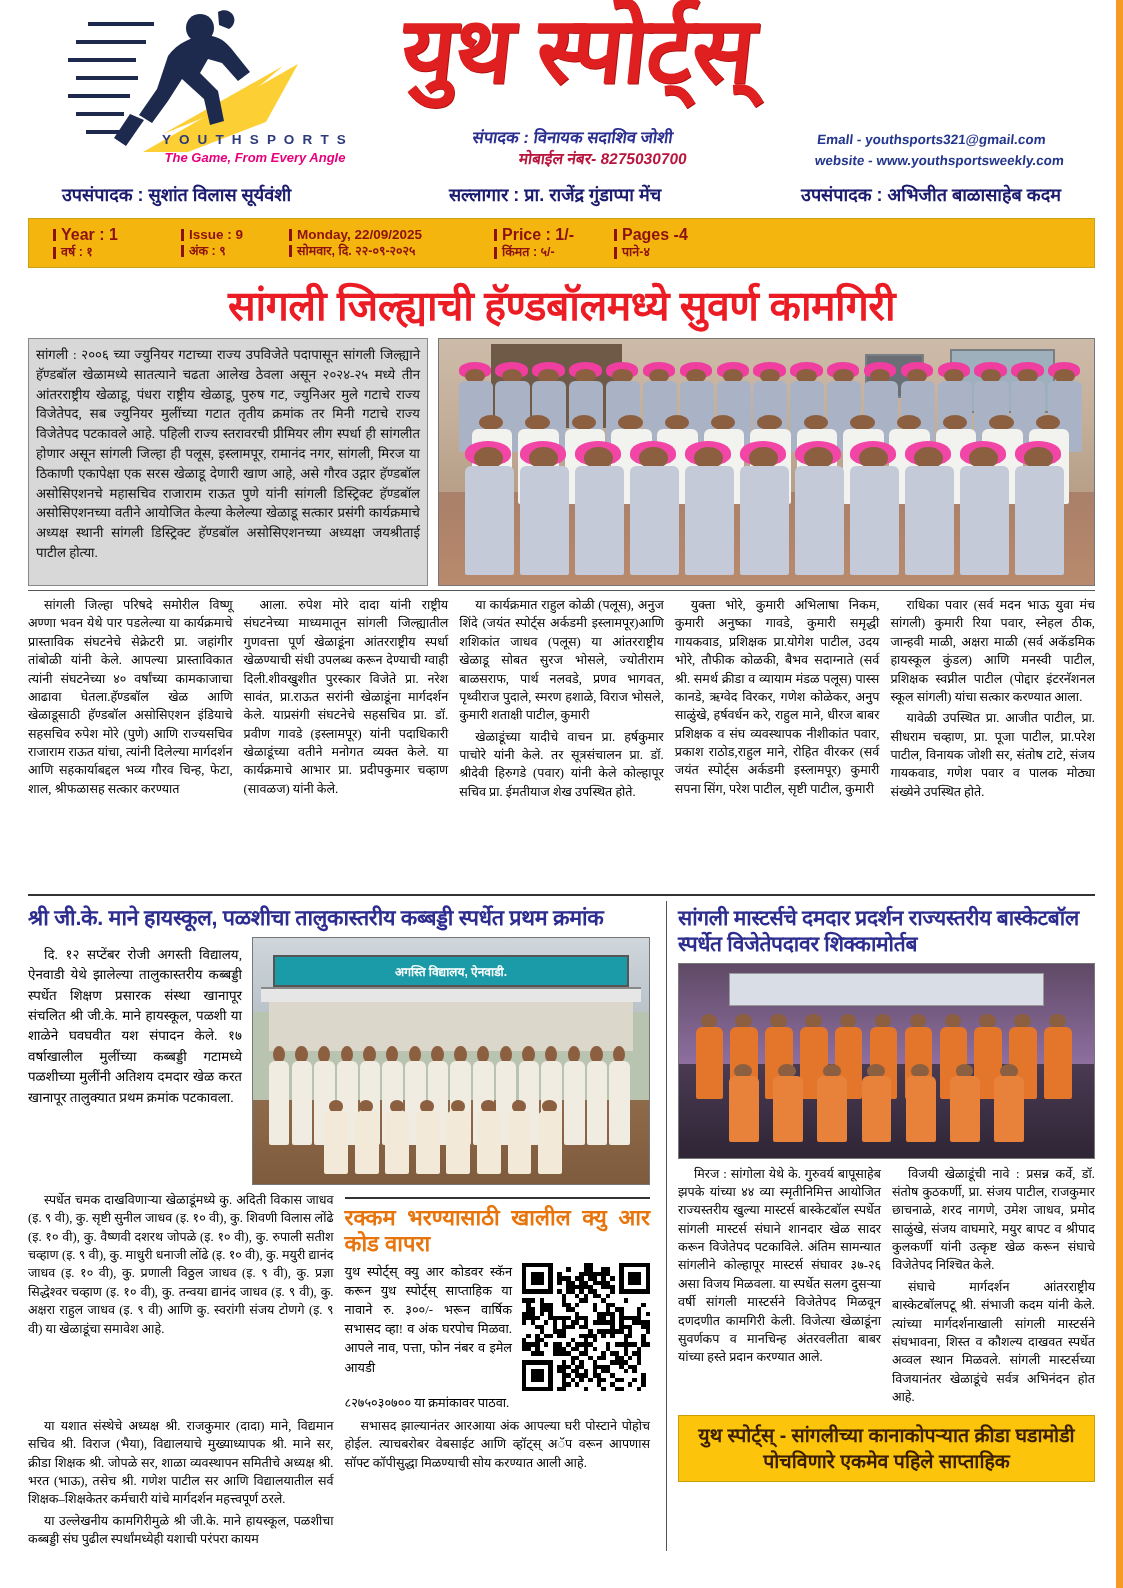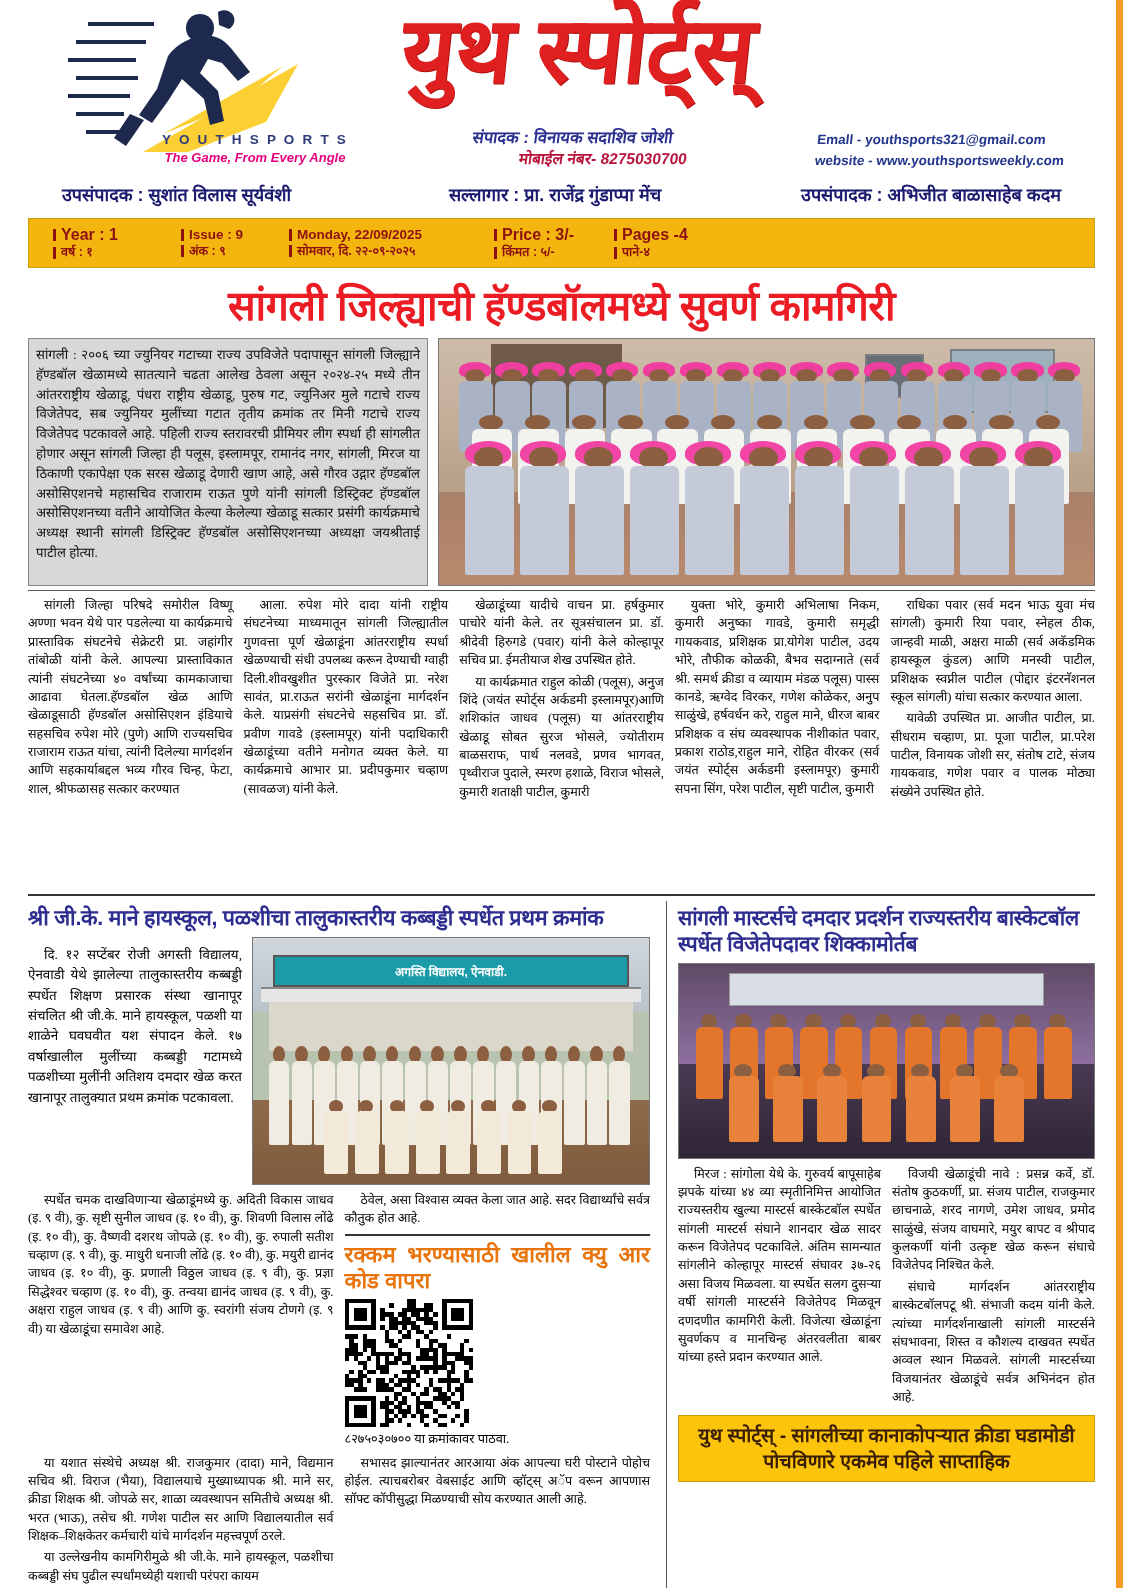--- a/index.html
+++ b/index.html
@@ -227,21 +227,21 @@
           <span>Monday, 22/09/2025</span>
         </div>
       <div class="mr">
           <span class="bar"></span>
           <span>सोमवार, दि. २२-०९-२०२५</span>
         </div>
     </div>
     <div class="infocell f5 big">
       <div class="en">
           <span class="bar"></span>
-          <span>Price : 3/-</span>
+          <span>Price : 1/-</span>
         </div>
       <div class="mr">
           <span class="bar"></span>
           <span>किंमत : ५/-</span>
         </div>
     </div>
     <div class="infocell f6 big">
       <div class="en">
           <span class="bar"></span>
           <span>Pages -4</span>
@@ -379,22 +379,22 @@
   </div>
 
   <div class="body4">
     <div class="col">
       <p>सांगली जिल्हा परिषदे समोरील विष्णू अण्णा भवन येथे पार पडलेल्या या कार्यक्रमाचे प्रास्ताविक संघटनेचे सेक्रेटरी प्रा. जहांगीर तांबोळी यांनी केले. आपल्या प्रास्ताविकात त्यांनी संघटनेच्या ४० वर्षांच्या कामकाजाचा आढावा घेतला.हॅण्डबॉल खेळ आणि खेळाडूसाठी हॅण्डबॉल असोसिएशन इंडियाचे सहसचिव रुपेश मोरे (पुणे) आणि राज्यसचिव राजाराम राऊत यांचा, त्यांनी दिलेल्या मार्गदर्शन आणि सहकार्याबद्दल भव्य गौरव चिन्ह, फेटा, शाल, श्रीफळासह सत्कार करण्यात</p>
     </div>
     <div class="col">
       <p>आला. रुपेश मोरे दादा यांनी राष्ट्रीय संघटनेच्या माध्यमातून सांगली जिल्ह्यातील गुणवत्ता पूर्ण खेळाडूंना आंतरराष्ट्रीय स्पर्धा खेळण्याची संधी उपलब्ध करून देण्याची ग्वाही दिली.शीवखुशीत पुरस्कार विजेते प्रा. नरेश सावंत, प्रा.राऊत सरांनी खेळाडूंना मार्गदर्शन केले. याप्रसंगी संघटनेचे सहसचिव प्रा. डॉ. प्रवीण गावडे (इस्लामपूर) यांनी पदाधिकारी खेळाडूंच्या वतीने मनोगत व्यक्त केले. या कार्यक्रमाचे आभार प्रा. प्रदीपकुमार चव्हाण (सावळज) यांनी केले.</p>
     </div>
     <div class="col">
+      <p>या कार्यक्रमात राहुल कोळी (पलूस), अनुज शिंदे (जयंत स्पोर्ट्स अर्कडमी इस्लामपूर)आणि शशिकांत जाधव (पलूस) या आंतरराष्ट्रीय खेळाडू सोबत सुरज भोसले, ज्योतीराम बाळसराफ, पार्थ नलवडे, प्रणव भागवत, पृथ्वीराज पुदाले, स्मरण हशाळे, विराज भोसले, कुमारी शताक्षी पाटील, कुमारी</p>
       <p>खेळाडूंच्या यादीचे वाचन प्रा. हर्षकुमार पाचोरे यांनी केले. तर सूत्रसंचालन प्रा. डॉ. श्रीदेवी हिरुगडे (पवार) यांनी केले कोल्हापूर सचिव प्रा. ईमतीयाज शेख उपस्थित होते.</p>
-      <p>या कार्यक्रमात राहुल कोळी (पलूस), अनुज शिंदे (जयंत स्पोर्ट्स अर्कडमी इस्लामपूर)आणि शशिकांत जाधव (पलूस) या आंतरराष्ट्रीय खेळाडू सोबत सुरज भोसले, ज्योतीराम बाळसराफ, पार्थ नलवडे, प्रणव भागवत, पृथ्वीराज पुदाले, स्मरण हशाळे, विराज भोसले, कुमारी शताक्षी पाटील, कुमारी</p>
     </div>
     <div class="col">
       <p>युक्ता भोरे, कुमारी अभिलाषा निकम, कुमारी अनुष्का गावडे, कुमारी समृद्धी गायकवाड, प्रशिक्षक प्रा.योगेश पाटील, उदय भोरे, तौफीक कोळकी, बैभव सदाग्नाते (सर्व श्री. समर्थ क्रीडा व व्यायाम मंडळ पलूस) पास्स कानडे, ऋग्वेद विरकर, गणेश कोळेकर, अनुप साळुंखे, हर्षवर्धन करे, राहुल माने, धीरज बाबर प्रशिक्षक व संघ व्यवस्थापक नीशीकांत पवार, प्रकाश राठोड,राहुल माने, रोहित वीरकर (सर्व जयंत स्पोर्ट्स अर्कडमी इस्लामपूर) कुमारी सपना सिंग, परेश पाटील, सृष्टी पाटील, कुमारी</p>
     </div>
     <div class="col">
       <p>राधिका पवार (सर्व मदन भाऊ युवा मंच सांगली) कुमारी रिया पवार, स्नेहल ठीक, जान्हवी माळी, अक्षरा माळी (सर्व अकॅडमिक हायस्कूल कुंडल) आणि मनस्वी पाटील, प्रशिक्षक स्वप्नील पाटील (पोद्दार इंटरनॅशनल स्कूल सांगली) यांचा सत्कार करण्यात आला.</p>
       <p>यावेळी उपस्थित प्रा. आजीत पाटील, प्रा. सीधराम चव्हाण, प्रा. पूजा पाटील, प्रा.परेश पाटील, विनायक जोशी सर, संतोष टाटे, संजय गायकवाड, गणेश पवार व पालक मोठ्या संख्येने उपस्थित होते.</p>
     </div>
   </div>
 
@@ -466,24 +466,24 @@
               <div class="person" style="left: 72%; top: 70.5%; width: 6%; height: 25.5%; background: rgb(243, 233, 217);"></div>
             </div>
         </div>
       </div>
 
       <div class="kab-cols">
         <div class="col">
           <p>स्पर्धेत चमक दाखविणाऱ्या खेळाडूंमध्ये कु. अदिती विकास जाधव (इ. ९ वी), कु. सृष्टी सुनील जाधव (इ. १० वी), कु. शिवणी विलास लोंढे (इ. १० वी), कु. वैष्णवी दशरथ जोपळे (इ. १० वी), कु. रुपाली सतीश चव्हाण (इ. ९ वी), कु. माधुरी धनाजी लोंढे (इ. १० वी), कु. मयुरी द्यानंद जाधव (इ. १० वी), कु. प्रणाली विठ्ठल जाधव (इ. ९ वी), कु. प्रज्ञा सिद्धेश्वर चव्हाण (इ. १० वी), कु. तन्वया द्यानंद जाधव (इ. ९ वी), कु. अक्षरा राहुल जाधव (इ. ९ वी) आणि कु. स्वरांगी संजय टोणगे (इ. ९ वी) या खेळाडूंचा समावेश आहे.</p>
         </div>
         <div class="col">
-          <p>ठेवेल, असा विश्वास व्यक्त केला जात आहे. सदर विद्यार्थ्यांचे सर्वत्र कौतुक होत आहे.</p>
           <div class="qr-box">
             <div class="qr-head">रक्कम भरण्यासाठी खालील क्यु आर कोड वापरा</div>
             <div class="qr-row">
+              <div class="qr-text">युथ स्पोर्ट्स् क्यु आर कोडवर स्कॅन करून युथ स्पोर्ट्स् साप्ताहिक या नावाने रु. ३००/- भरून वार्षिक सभासद व्हा! व अंक घरपोच मिळवा. आपले नाव, पत्ता, फोन नंबर व इमेल आयडी</div>
               <div class="qr-img">
                 <svg width="128" height="128" viewBox="0 0 29 29" shape-rendering="crispEdges">
                   <rect width="29" height="29" fill="#fff"></rect>
                   <g fill="#000" id="qrcells">
                       <path d="M0,0h1v1h-1zM1,0h1v1h-1zM2,0h1v1h-1zM3,0h1v1h-1zM4,0h1v1h-1zM5,0h1v1h-1zM6,0h1v1h-1zM14,0h1v1h-1zM15,0h1v1h-1zM22,0h1v1h-1zM23,0h1v1h-1zM24,0h1v1h-1zM25,0h1v1h-1zM26,0h1v1h-1zM27,0h1v1h-1zM28,0h1v1h-1zM0,1h1v1h-1zM6,1h1v1h-1zM10,1h1v1h-1zM14,1h1v1h-1zM15,1h1v1h-1zM18,1h1v1h-1zM19,1h1v1h-1zM22,1h1v1h-1zM28,1h1v1h-1zM0,2h1v1h-1zM2,2h1v1h-1zM3,2h1v1h-1zM4,2h1v1h-1zM6,2h1v1h-1zM8,2h1v1h-1zM13,2h1v1h-1zM14,2h1v1h-1zM15,2h1v1h-1zM16,2h1v1h-1zM17,2h1v1h-1zM18,2h1v1h-1zM19,2h1v1h-1zM22,2h1v1h-1zM24,2h1v1h-1zM25,2h1v1h-1zM26,2h1v1h-1zM28,2h1v1h-1zM0,3h1v1h-1zM2,3h1v1h-1zM3,3h1v1h-1zM4,3h1v1h-1zM6,3h1v1h-1zM8,3h1v1h-1zM9,3h1v1h-1zM10,3h1v1h-1zM12,3h1v1h-1zM13,3h1v1h-1zM15,3h1v1h-1zM16,3h1v1h-1zM18,3h1v1h-1zM20,3h1v1h-1zM22,3h1v1h-1zM24,3h1v1h-1zM25,3h1v1h-1zM26,3h1v1h-1zM28,3h1v1h-1zM0,4h1v1h-1zM2,4h1v1h-1zM3,4h1v1h-1zM4,4h1v1h-1zM6,4h1v1h-1zM8,4h1v1h-1zM10,4h1v1h-1zM11,4h1v1h-1zM13,4h1v1h-1zM14,4h1v1h-1zM16,4h1v1h-1zM17,4h1v1h-1zM18,4h1v1h-1zM19,4h1v1h-1zM22,4h1v1h-1zM24,4h1v1h-1zM25,4h1v1h-1zM26,4h1v1h-1zM28,4h1v1h-1zM0,5h1v1h-1zM6,5h1v1h-1zM10,5h1v1h-1zM11,5h1v1h-1zM12,5h1v1h-1zM13,5h1v1h-1zM14,5h1v1h-1zM15,5h1v1h-1zM18,5h1v1h-1zM19,5h1v1h-1zM20,5h1v1h-1zM22,5h1v1h-1zM28,5h1v1h-1zM0,6h1v1h-1zM1,6h1v1h-1zM2,6h1v1h-1zM3,6h1v1h-1zM4,6h1v1h-1zM5,6h1v1h-1zM6,6h1v1h-1zM8,6h1v1h-1zM10,6h1v1h-1zM11,6h1v1h-1zM13,6h1v1h-1zM15,6h1v1h-1zM16,6h1v1h-1zM20,6h1v1h-1zM22,6h1v1h-1zM23,6h1v1h-1zM24,6h1v1h-1zM25,6h1v1h-1zM26,6h1v1h-1zM27,6h1v1h-1zM28,6h1v1h-1zM9,7h1v1h-1zM12,7h1v1h-1zM14,7h1v1h-1zM16,7h1v1h-1zM17,7h1v1h-1zM19,7h1v1h-1zM0,8h1v1h-1zM1,8h1v1h-1zM2,8h1v1h-1zM4,8h1v1h-1zM9,8h1v1h-1zM13,8h1v1h-1zM14,8h1v1h-1zM18,8h1v1h-1zM23,8h1v1h-1zM1,9h1v1h-1zM4,9h1v1h-1zM5,9h1v1h-1zM6,9h1v1h-1zM9,9h1v1h-1zM10,9h1v1h-1zM12,9h1v1h-1zM16,9h1v1h-1zM19,9h1v1h-1zM20,9h1v1h-1zM27,9h1v1h-1zM1,10h1v1h-1zM2,10h1v1h-1zM4,10h1v1h-1zM5,10h1v1h-1zM6,10h1v1h-1zM10,10h1v1h-1zM11,10h1v1h-1zM16,10h1v1h-1zM19,10h1v1h-1zM21,10h1v1h-1zM22,10h1v1h-1zM26,10h1v1h-1zM0,11h1v1h-1zM1,11h1v1h-1zM2,11h1v1h-1zM4,11h1v1h-1zM6,11h1v1h-1zM12,11h1v1h-1zM17,11h1v1h-1zM18,11h1v1h-1zM19,11h1v1h-1zM20,11h1v1h-1zM22,11h1v1h-1zM26,11h1v1h-1zM28,11h1v1h-1zM0,12h1v1h-1zM1,12h1v1h-1zM2,12h1v1h-1zM3,12h1v1h-1zM6,12h1v1h-1zM7,12h1v1h-1zM8,12h1v1h-1zM9,12h1v1h-1zM10,12h1v1h-1zM12,12h1v1h-1zM13,12h1v1h-1zM14,12h1v1h-1zM17,12h1v1h-1zM18,12h1v1h-1zM20,12h1v1h-1zM22,12h1v1h-1zM23,12h1v1h-1zM24,12h1v1h-1zM25,12h1v1h-1zM26,12h1v1h-1zM0,13h1v1h-1zM2,13h1v1h-1zM5,13h1v1h-1zM7,13h1v1h-1zM9,13h1v1h-1zM11,13h1v1h-1zM12,13h1v1h-1zM14,13h1v1h-1zM16,13h1v1h-1zM17,13h1v1h-1zM18,13h1v1h-1zM19,13h1v1h-1zM20,13h1v1h-1zM22,13h1v1h-1zM25,13h1v1h-1zM26,13h1v1h-1zM27,13h1v1h-1zM28,13h1v1h-1zM3,14h1v1h-1zM4,14h1v1h-1zM7,14h1v1h-1zM9,14h1v1h-1zM10,14h1v1h-1zM11,14h1v1h-1zM13,14h1v1h-1zM14,14h1v1h-1zM20,14h1v1h-1zM22,14h1v1h-1zM23,14h1v1h-1zM24,14h1v1h-1zM27,14h1v1h-1zM28,14h1v1h-1zM4,15h1v1h-1zM7,15h1v1h-1zM8,15h1v1h-1zM9,15h1v1h-1zM15,15h1v1h-1zM17,15h1v1h-1zM18,15h1v1h-1zM19,15h1v1h-1zM20,15h1v1h-1zM21,15h1v1h-1zM22,15h1v1h-1zM24,15h1v1h-1zM28,15h1v1h-1zM1,16h1v1h-1zM3,16h1v1h-1zM5,16h1v1h-1zM6,16h1v1h-1zM8,16h1v1h-1zM9,16h1v1h-1zM13,16h1v1h-1zM14,16h1v1h-1zM15,16h1v1h-1zM16,16h1v1h-1zM18,16h1v1h-1zM20,16h1v1h-1zM23,16h1v1h-1zM24,16h1v1h-1zM27,16h1v1h-1zM0,17h1v1h-1zM3,17h1v1h-1zM4,17h1v1h-1zM11,17h1v1h-1zM14,17h1v1h-1zM16,17h1v1h-1zM23,17h1v1h-1zM27,17h1v1h-1zM0,18h1v1h-1zM1,18h1v1h-1zM2,18h1v1h-1zM3,18h1v1h-1zM5,18h1v1h-1zM7,18h1v1h-1zM8,18h1v1h-1zM10,18h1v1h-1zM12,18h1v1h-1zM13,18h1v1h-1zM14,18h1v1h-1zM15,18h1v1h-1zM19,18h1v1h-1zM21,18h1v1h-1zM22,18h1v1h-1zM23,18h1v1h-1zM24,18h1v1h-1zM25,18h1v1h-1zM27,18h1v1h-1zM28,18h1v1h-1zM0,19h1v1h-1zM1,19h1v1h-1zM3,19h1v1h-1zM7,19h1v1h-1zM8,19h1v1h-1zM9,19h1v1h-1zM11,19h1v1h-1zM12,19h1v1h-1zM14,19h1v1h-1zM16,19h1v1h-1zM19,19h1v1h-1zM23,19h1v1h-1zM26,19h1v1h-1zM2,20h1v1h-1zM3,20h1v1h-1zM4,20h1v1h-1zM7,20h1v1h-1zM8,20h1v1h-1zM9,20h1v1h-1zM10,20h1v1h-1zM13,20h1v1h-1zM14,20h1v1h-1zM18,20h1v1h-1zM20,20h1v1h-1zM21,20h1v1h-1zM23,20h1v1h-1zM25,20h1v1h-1zM26,20h1v1h-1zM11,21h1v1h-1zM12,21h1v1h-1zM15,21h1v1h-1zM17,21h1v1h-1zM18,21h1v1h-1zM21,21h1v1h-1zM22,21h1v1h-1zM24,21h1v1h-1zM26,21h1v1h-1zM0,22h1v1h-1zM1,22h1v1h-1zM2,22h1v1h-1zM3,22h1v1h-1zM4,22h1v1h-1zM5,22h1v1h-1zM6,22h1v1h-1zM9,22h1v1h-1zM11,22h1v1h-1zM13,22h1v1h-1zM16,22h1v1h-1zM20,22h1v1h-1zM21,22h1v1h-1zM22,22h1v1h-1zM23,22h1v1h-1zM26,22h1v1h-1zM0,23h1v1h-1zM6,23h1v1h-1zM8,23h1v1h-1zM9,23h1v1h-1zM10,23h1v1h-1zM12,23h1v1h-1zM13,23h1v1h-1zM16,23h1v1h-1zM17,23h1v1h-1zM18,23h1v1h-1zM19,23h1v1h-1zM22,23h1v1h-1zM24,23h1v1h-1zM25,23h1v1h-1zM0,24h1v1h-1zM2,24h1v1h-1zM3,24h1v1h-1zM4,24h1v1h-1zM6,24h1v1h-1zM8,24h1v1h-1zM9,24h1v1h-1zM11,24h1v1h-1zM12,24h1v1h-1zM14,24h1v1h-1zM16,24h1v1h-1zM18,24h1v1h-1zM19,24h1v1h-1zM23,24h1v1h-1zM25,24h1v1h-1zM0,25h1v1h-1zM2,25h1v1h-1zM3,25h1v1h-1zM4,25h1v1h-1zM6,25h1v1h-1zM9,25h1v1h-1zM10,25h1v1h-1zM12,25h1v1h-1zM13,25h1v1h-1zM14,25h1v1h-1zM16,25h1v1h-1zM17,25h1v1h-1zM20,25h1v1h-1zM27,25h1v1h-1zM0,26h1v1h-1zM2,26h1v1h-1zM3,26h1v1h-1zM4,26h1v1h-1zM6,26h1v1h-1zM9,26h1v1h-1zM11,26h1v1h-1zM13,26h1v1h-1zM15,26h1v1h-1zM17,26h1v1h-1zM18,26h1v1h-1zM21,26h1v1h-1zM22,26h1v1h-1zM25,26h1v1h-1zM27,26h1v1h-1zM0,27h1v1h-1zM6,27h1v1h-1zM9,27h1v1h-1zM10,27h1v1h-1zM12,27h1v1h-1zM17,27h1v1h-1zM20,27h1v1h-1zM24,27h1v1h-1zM27,27h1v1h-1zM0,28h1v1h-1zM1,28h1v1h-1zM2,28h1v1h-1zM3,28h1v1h-1zM4,28h1v1h-1zM5,28h1v1h-1zM6,28h1v1h-1zM8,28h1v1h-1zM9,28h1v1h-1zM14,28h1v1h-1zM18,28h1v1h-1zM21,28h1v1h-1zM22,28h1v1h-1zM26,28h1v1h-1z"></path>
                     </g>
                 </svg>
               </div>
             </div>
             <div class="qr-after">८२७५०३०७०० या क्रमांकावर पाठवा.</div>

